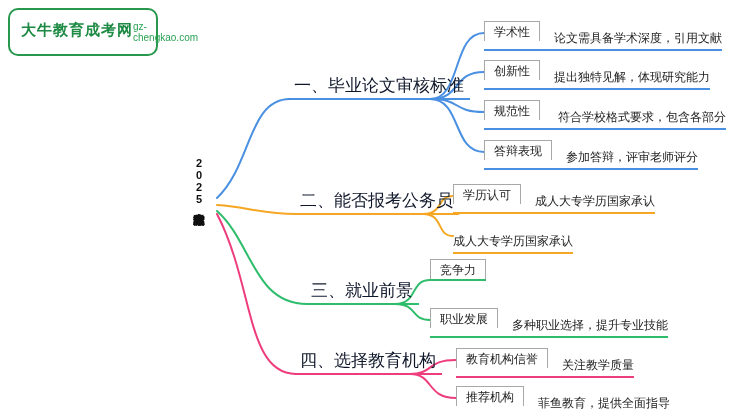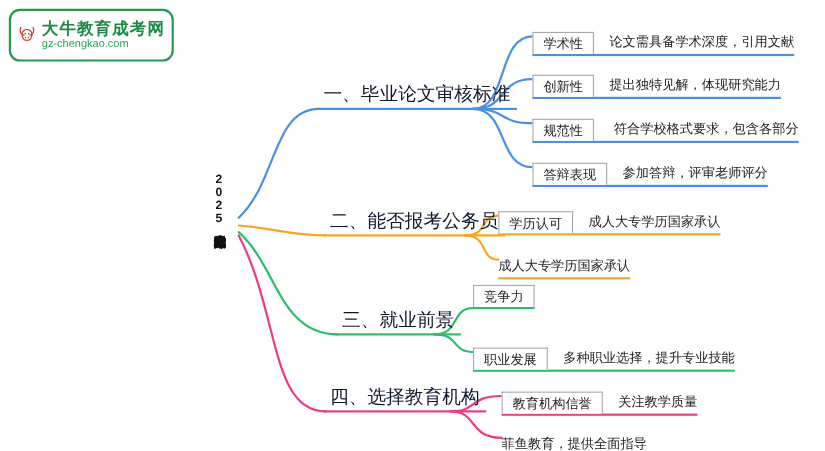--- a/index.html
+++ b/index.html
@@ -9,41 +9,41 @@
   }
   .links{position:absolute;left:0;top:0;width:750px;height:410px;}
   .links path{fill:none;stroke:var(--c,#888);stroke-width:2;stroke-linecap:round;}
 
   
   .logo{
     position:absolute;left:8px;top:8px;width:150px;height:48px;
     border:2px solid #27984c;border-radius:10px;box-sizing:border-box;
     display:flex;align-items:center;gap:5px;padding:2px 6px;background:#fff;
   }
-  .logo-txt{display:flex;flex-direction:column;line-height:1.15;}
+  .logo-txt{display:flex;flex-direction:row;line-height:1.15;}
   .logo-title{font-size:15px;font-weight:bold;color:#1d8a43;letter-spacing:1px;white-space:nowrap;}
   .logo-domain{font-size:10px;color:#2aa254;}
 
   
   .root{
     position:absolute;left:192px;top:157px;height:104px;
     writing-mode:vertical-lr;text-orientation:upright;
     font-size:11px;line-height:13px;font-weight:bold;color:#111;
   }
 
   
   .branch{
     position:absolute;font-size:17px;font-weight:normal;color:#0f172a;
     padding:3px 6px 4px;line-height:16px;white-space:nowrap;
     border-bottom:2px solid var(--c);background:transparent;
   }
 
   
   .row{
-    position:absolute;display:flex;align-items:flex-end;gap:14px;
+    position:absolute;display:flex;align-items:center;gap:14px;
     border-bottom:2px solid var(--c);white-space:nowrap;
   }
   .tag{
     border:1px solid #a8a8a8;border-bottom:none;background:#fff;
     padding:3px 9px 2px;font-size:12px;line-height:14px;color:#222;
   }
   .desc{font-size:12px;line-height:14px;color:#222;padding-bottom:4px;margin-top:19px;}
 </style>
 </head>
 <body>
@@ -139,17 +139,18 @@
     </div>
   </div>
 
   <div style="--c: #ee3d7d;">
     <div class="branch" style="left:294px;top:350px;">四、选择教育机构</div>
     <div class="row" style="left:456px;top:339px;">
       <span class="tag">教育机构信誉</span>
       <span class="desc">关注教学质量</span>
     </div>
     <div class="row" style="left:456px;top:377px;">
+      <span class="tag">推荐机构</span>
       <span class="desc">菲鱼教育，提供全面指导</span>
     </div>
   </div>
 
 </div>
 
 </body></html>

